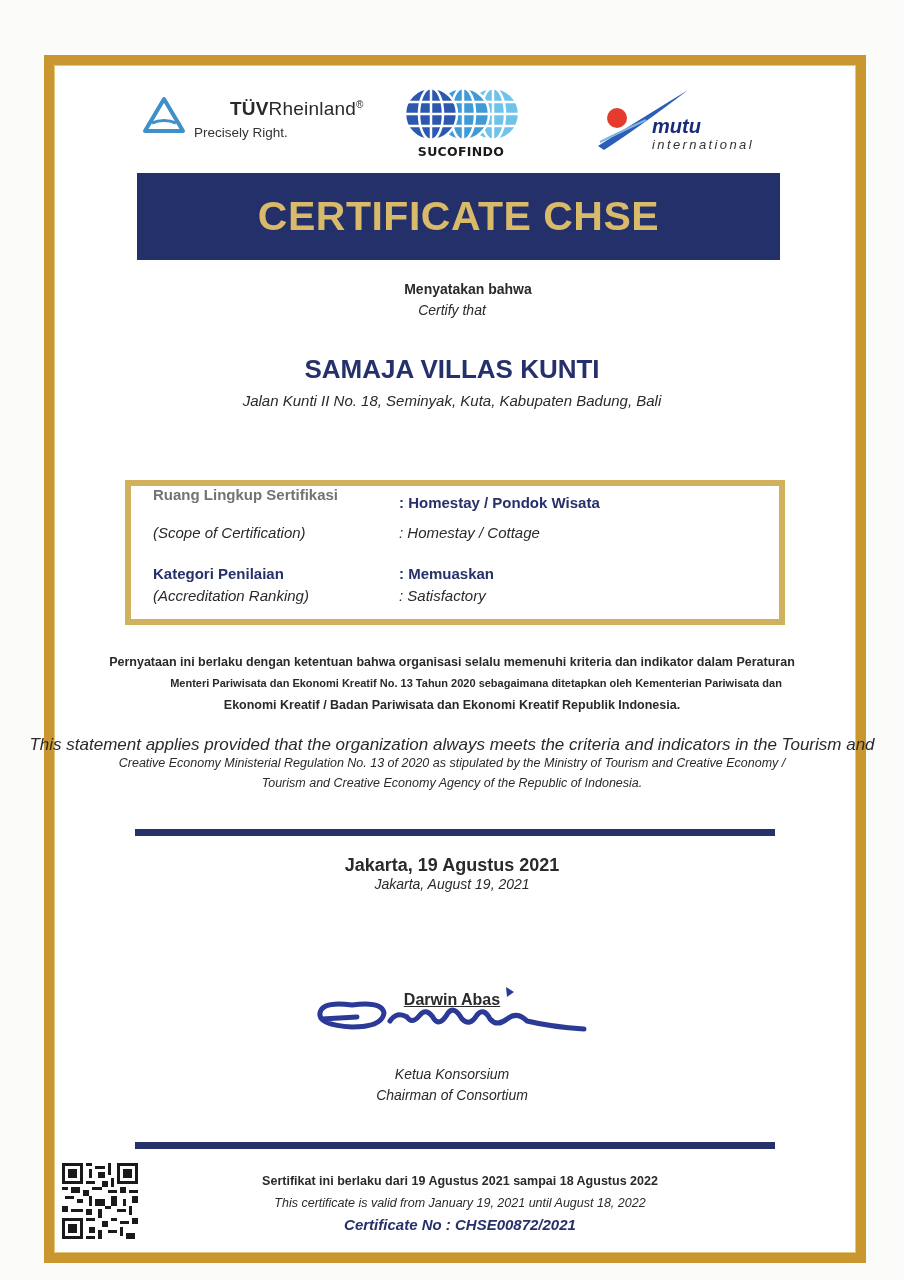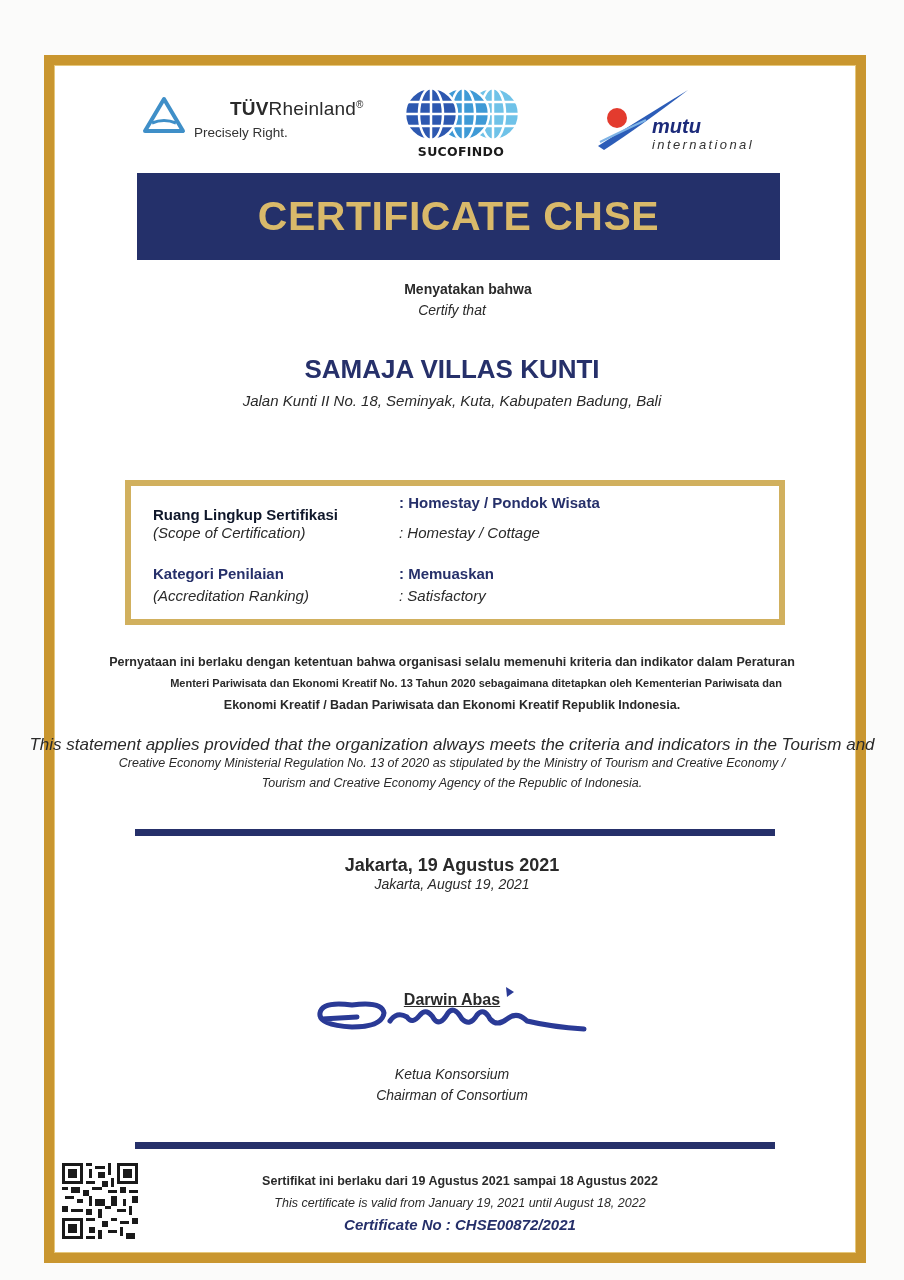--- a/index.html
+++ b/index.html
@@ -102,21 +102,21 @@
   <span>CERTIFICATE CHSE</span>
 </div>
 
 <div class="abs center t-bold dark" style="top:281px;font-size:14px;padding-left:16px;">Menyatakan bahwa</div>
 <div class="abs center t-ital dark" style="top:302px;font-size:14px;">Certify that</div>
 
 <div class="abs center t-bold" style="top:354px;font-size:26px;color:#26306a;">SAMAJA VILLAS KUNTI</div>
 <div class="abs center t-ital dark" style="top:392px;font-size:15px;">Jalan Kunti II No. 18, Seminyak, Kuta, Kabupaten Badung, Bali</div>
 
 <div class="abs infobox">
-  <div class="row lbl t-bold" style="top:20px;color:#0f172a;">Ruang Lingkup Sertifikasi</div>
+  <div class="row lbl t-bold" style="top:0;color:#737373;">Ruang Lingkup Sertifikasi</div>
   <div class="row lbl t-ital dark" style="top:38px;">(Scope of Certification)</div>
   <div class="row val t-bold" style="top:8px;color:#26306a;">: Homestay / Pondok Wisata</div>
   <div class="row val t-ital dark" style="top:38px;">: Homestay / Cottage</div>
 
   <div class="row lbl t-bold" style="top:79px;color:#26306a;">Kategori Penilaian</div>
   <div class="row lbl t-ital dark" style="top:101px;">(Accreditation Ranking)</div>
   <div class="row val t-bold" style="top:79px;color:#26306a;">: Memuaskan</div>
   <div class="row val t-ital dark" style="top:101px;">: Satisfactory</div>
 </div>
 

